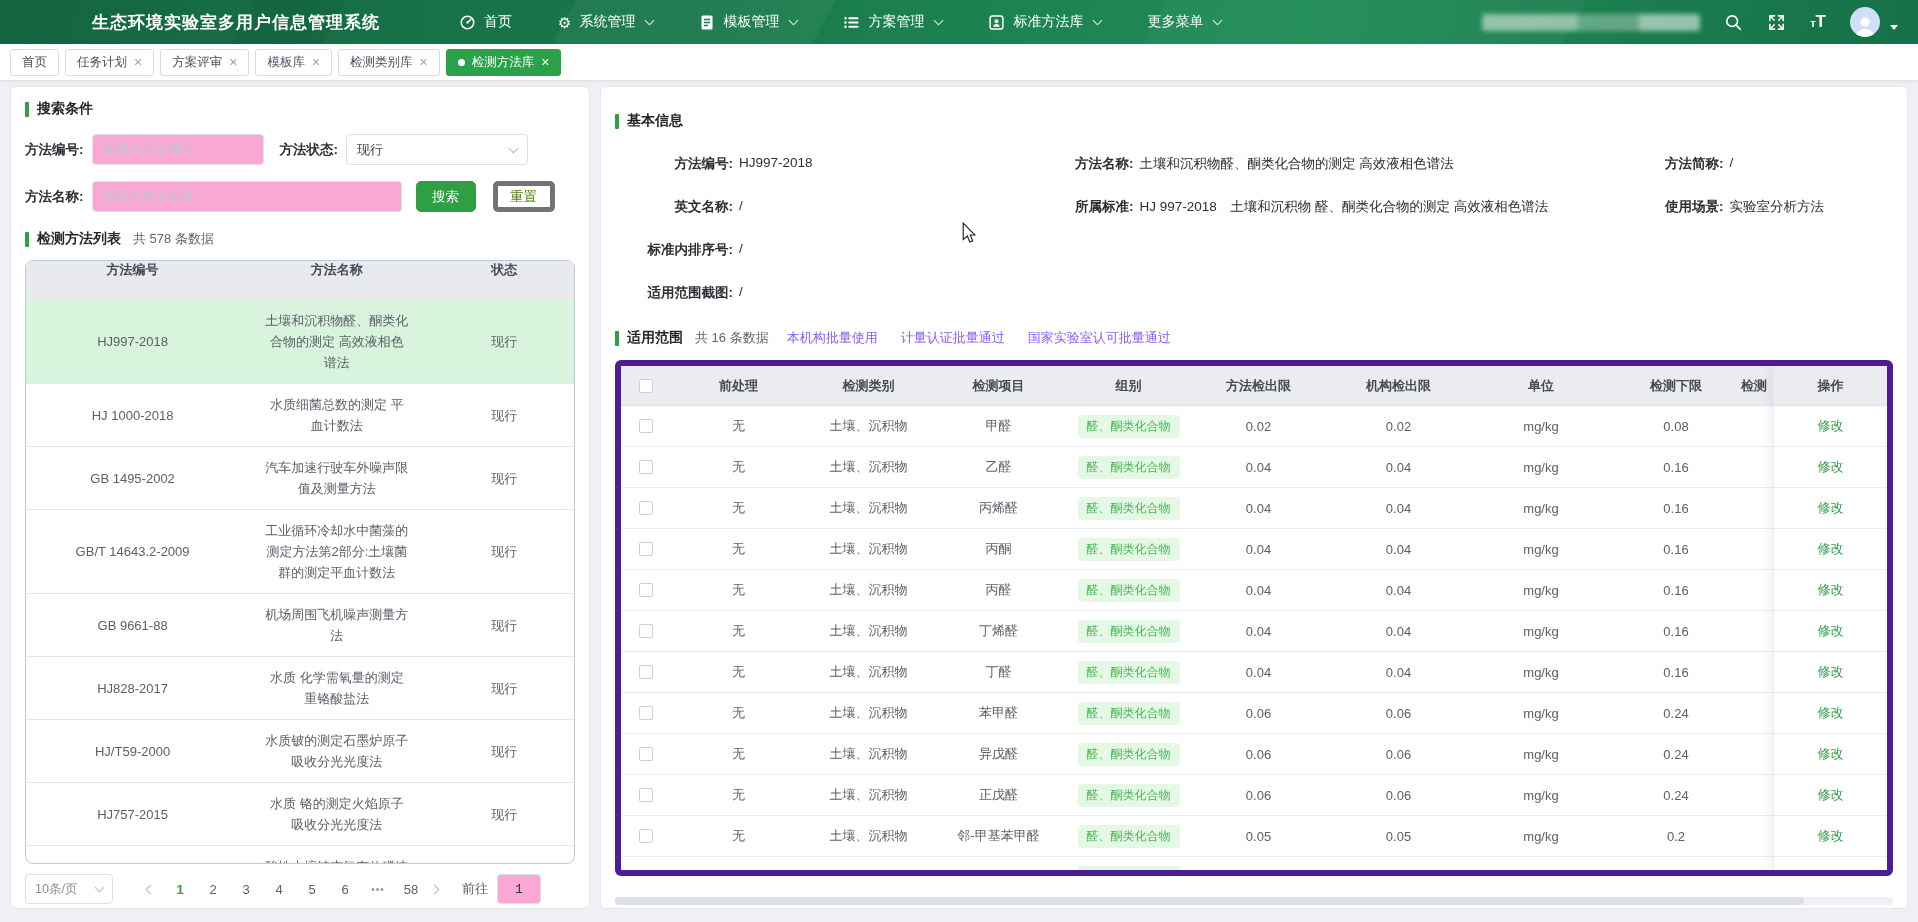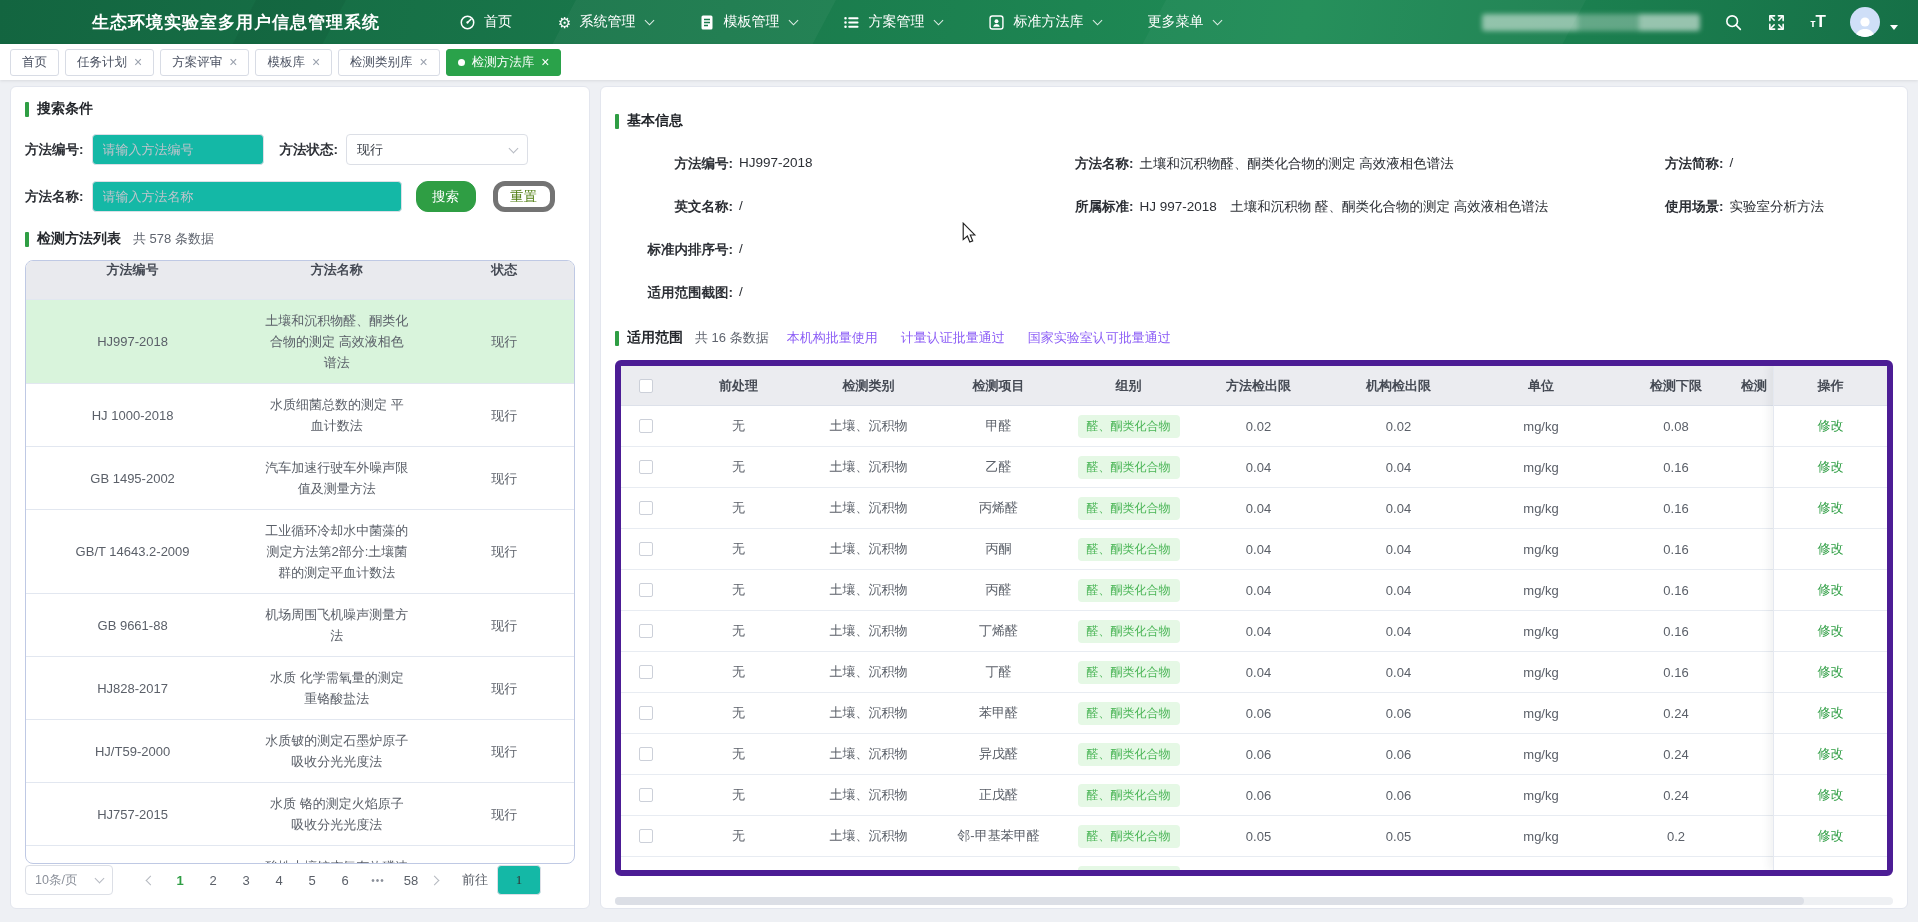--- a/index.html
+++ b/index.html
@@ -44,45 +44,45 @@
 
   .sec{display:flex;align-items:center}
   .sec-bar{width:4px;height:15px;background:#2f9e44;border-radius:1px;margin-right:8px}
   .sec-title{font-weight:bold;font-size:14px;color:#23262b}
   .sec-count{font-size:13px;color:#5f646e;margin-left:12px}
 
   
   .form-row{display:flex;align-items:center;margin-top:16px}
   .flabel{font-weight:bold;font-size:13.5px;color:#2c2f35;margin-right:8px;white-space:nowrap}
   .flabel.gap{margin-left:16px}
-  .tinput{height:31px;border:1px solid #dcdfe6;border-radius:4px;padding:0 10px;font-size:13px;color:#333;font-family:Liberation Serif, serif;outline:none;background:#14b8a6}
+  .tinput{height:31px;border:1px solid #dcdfe6;border-radius:4px;padding:0 10px;font-size:13px;color:#333;font-family:Liberation Mono, monospace;outline:none;background:#f9a8d4}
   .tinput::placeholder{color:#c0c4cc}
   .w-code{width:172px}
   .w-name{width:310px}
   .select{height:31px;border:1px solid #dcdfe6;border-radius:4px;display:flex;align-items:center;justify-content:space-between;padding:0 10px;color:#3a3f47;font-size:13px;cursor:pointer;background:#fff}
   .w-status{width:182px}
   .sel-caret{width:7px;height:7px;border-right:1.3px solid #b6bac2;border-bottom:1.3px solid #b6bac2;transform:rotate(45deg);margin-top:-3px}
-  .btn{height:31px;border-radius:12px;font-size:13.5px;display:inline-flex;align-items:center;justify-content:center;cursor:pointer}
+  .btn{height:31px;border-radius:5px;font-size:13.5px;display:inline-flex;align-items:center;justify-content:center;cursor:pointer}
   .btn-primary{background:#2f9e44;color:#fff;border:1px solid #2f9e44;width:60px;margin-left:14px}
   .btn-plain{background:#fff;color:#4d7c0f;border:5px solid #737373;width:62px;margin-left:17px}
 
   
   .list-head{margin-top:18px}
   .ltable{margin-top:12px;border:1px solid #bfc9e4;border-radius:8px;overflow:hidden;height:604px}
   .lhead{display:flex;background:#e9eaee;height:38px;font-weight:bold;font-size:13px;color:#454a54}
   .lc{text-align:center}
   .lc-code{width:214px}
   .lc-name{width:196px;padding:0 26px}
   .lhead .lc-name{padding:0}
   .lc-status{width:140px}
   .lrow{display:flex;align-items:center;border-top:1px solid #e2e7f0;padding:10px 0;font-size:13px;color:#5b6069;line-height:21px}
   .lrow--selected{background:#d9f4dc}
 
   
-  .lpager{position:absolute;left:14px;right:14px;bottom:13px;display:flex;align-items:center}
+  .lpager{position:absolute;left:14px;right:14px;bottom:4px;display:flex;align-items:center}
   .psize{width:88px;height:30px;border:1px solid #dcdfe6;border-radius:4px;display:flex;align-items:center;justify-content:space-between;padding:0 9px;color:#8a8f99;font-size:12.5px;cursor:pointer}
   .chev{width:7px;height:7px;border-right:1.4px solid #b4b8bf;border-bottom:1.4px solid #b4b8bf;display:inline-block;cursor:pointer}
   .chev-l{transform:rotate(135deg);margin-left:34px}
   .chev-r{transform:rotate(-45deg);margin-left:10px}
   .pages{display:flex;align-items:center;margin-left:16px;gap:13px}
   .pg{min-width:20px;text-align:center;font-size:13px;color:#5b6069;cursor:pointer}
   .pg--current{color:#2f9e44;font-weight:bold}
   .pg--more{letter-spacing:1px;font-size:10px;color:#8a8f99}
   .goto-label{margin-left:24px;color:#5b6069;font-size:13px}
   .goto-input{width:44px;height:30px;margin-left:9px;text-align:center}

